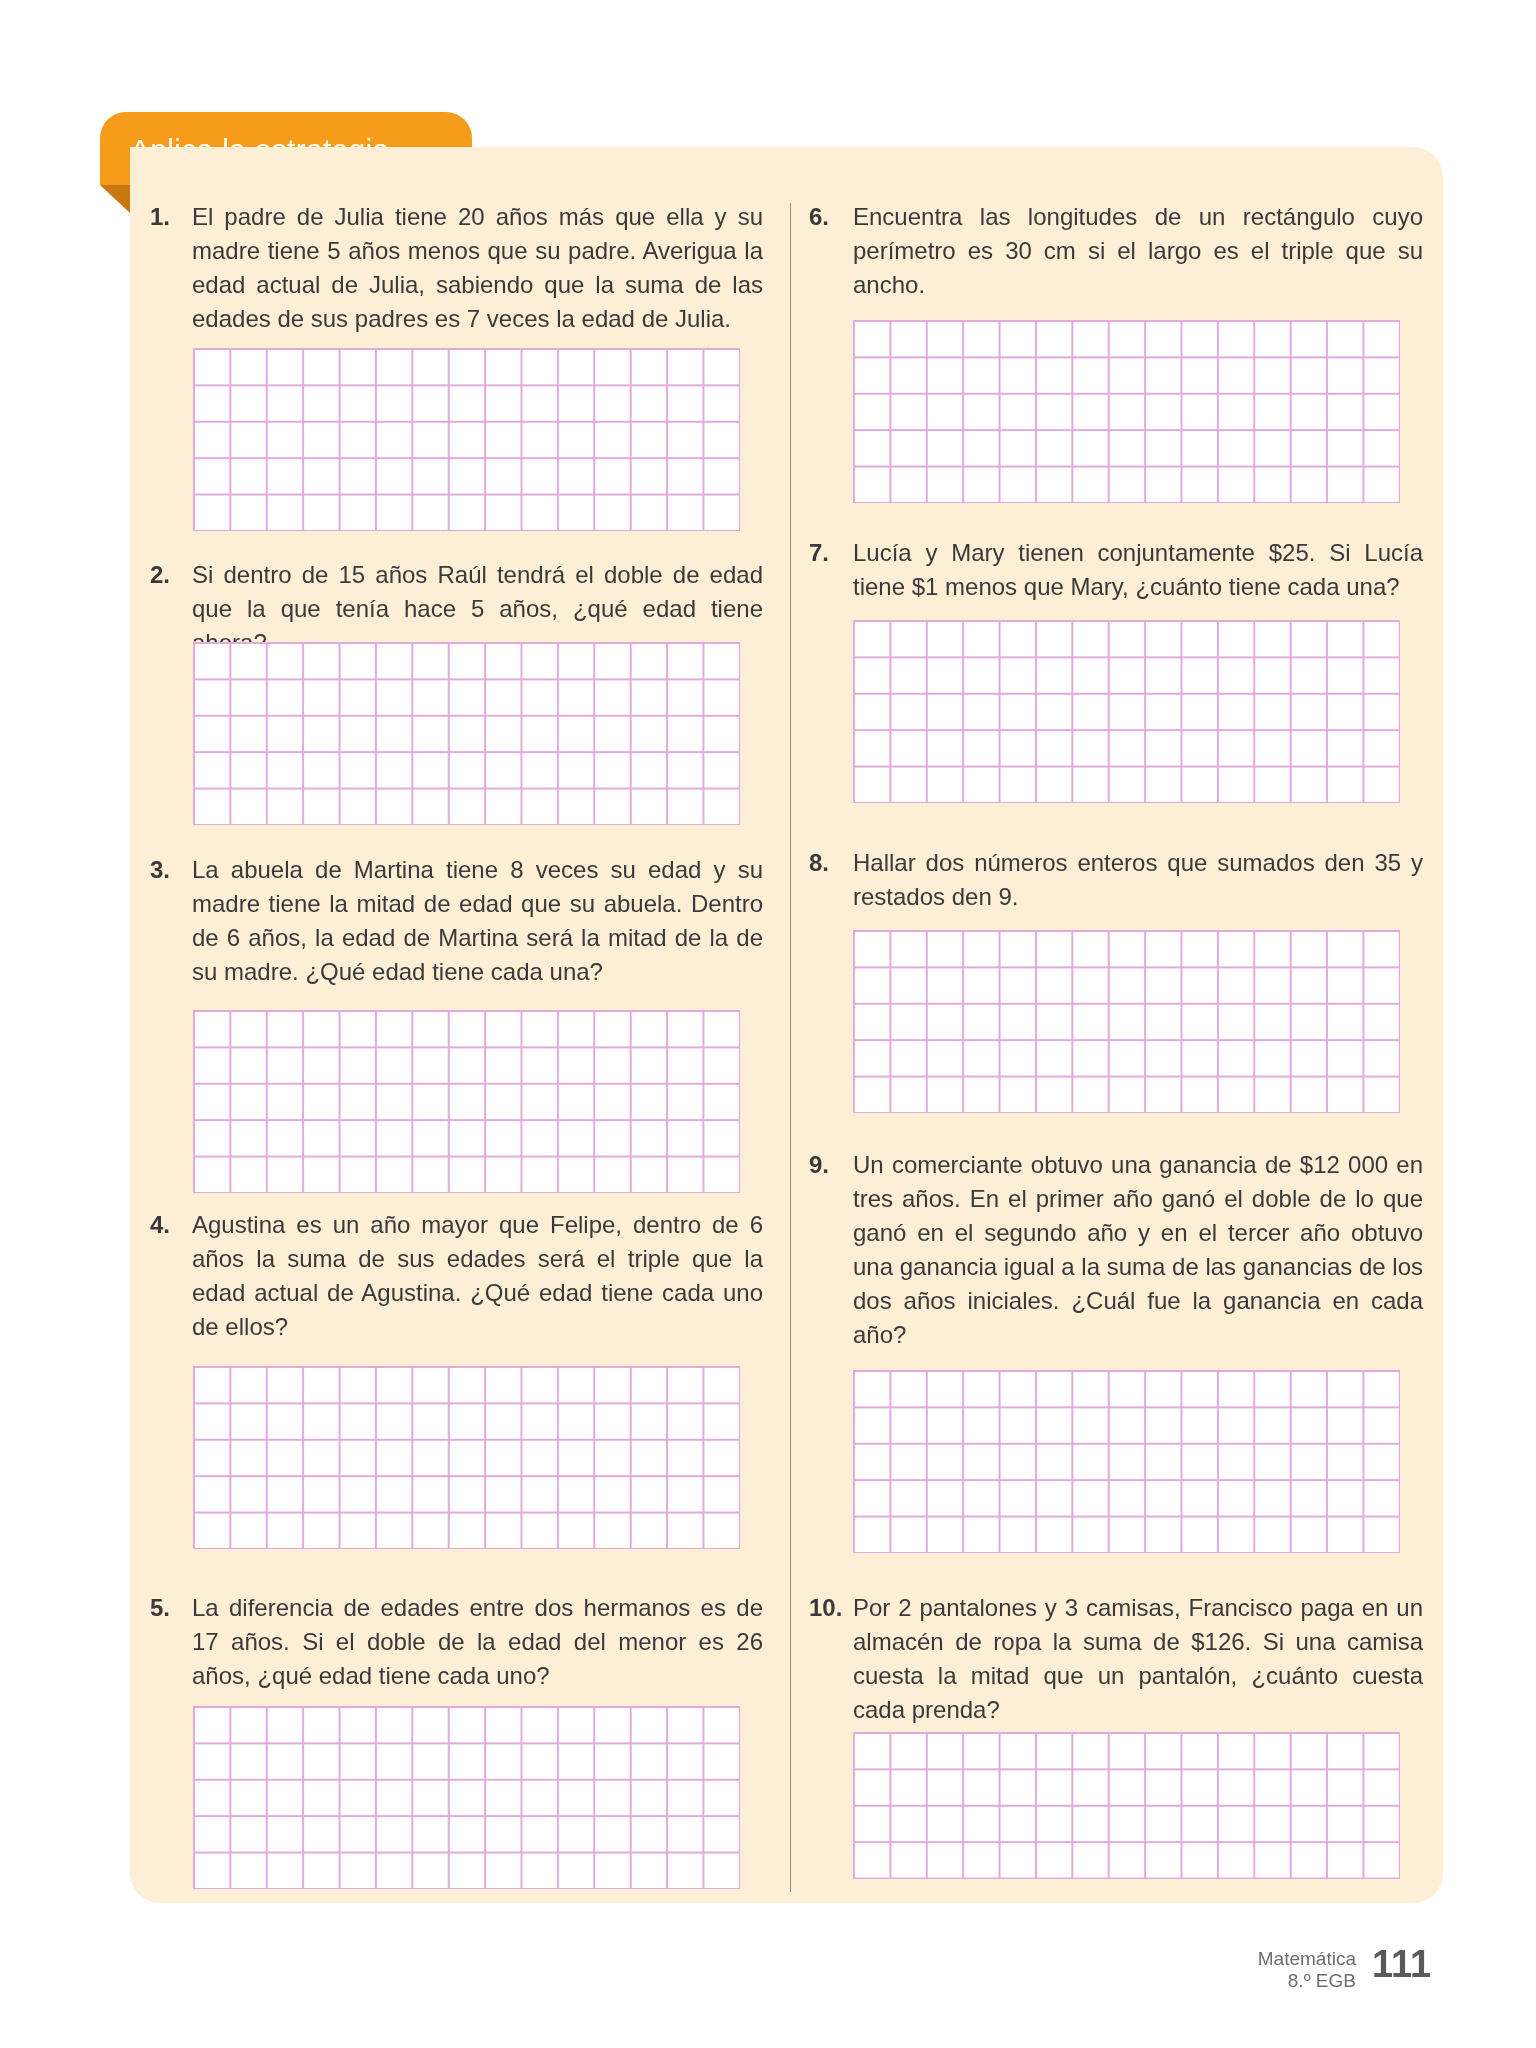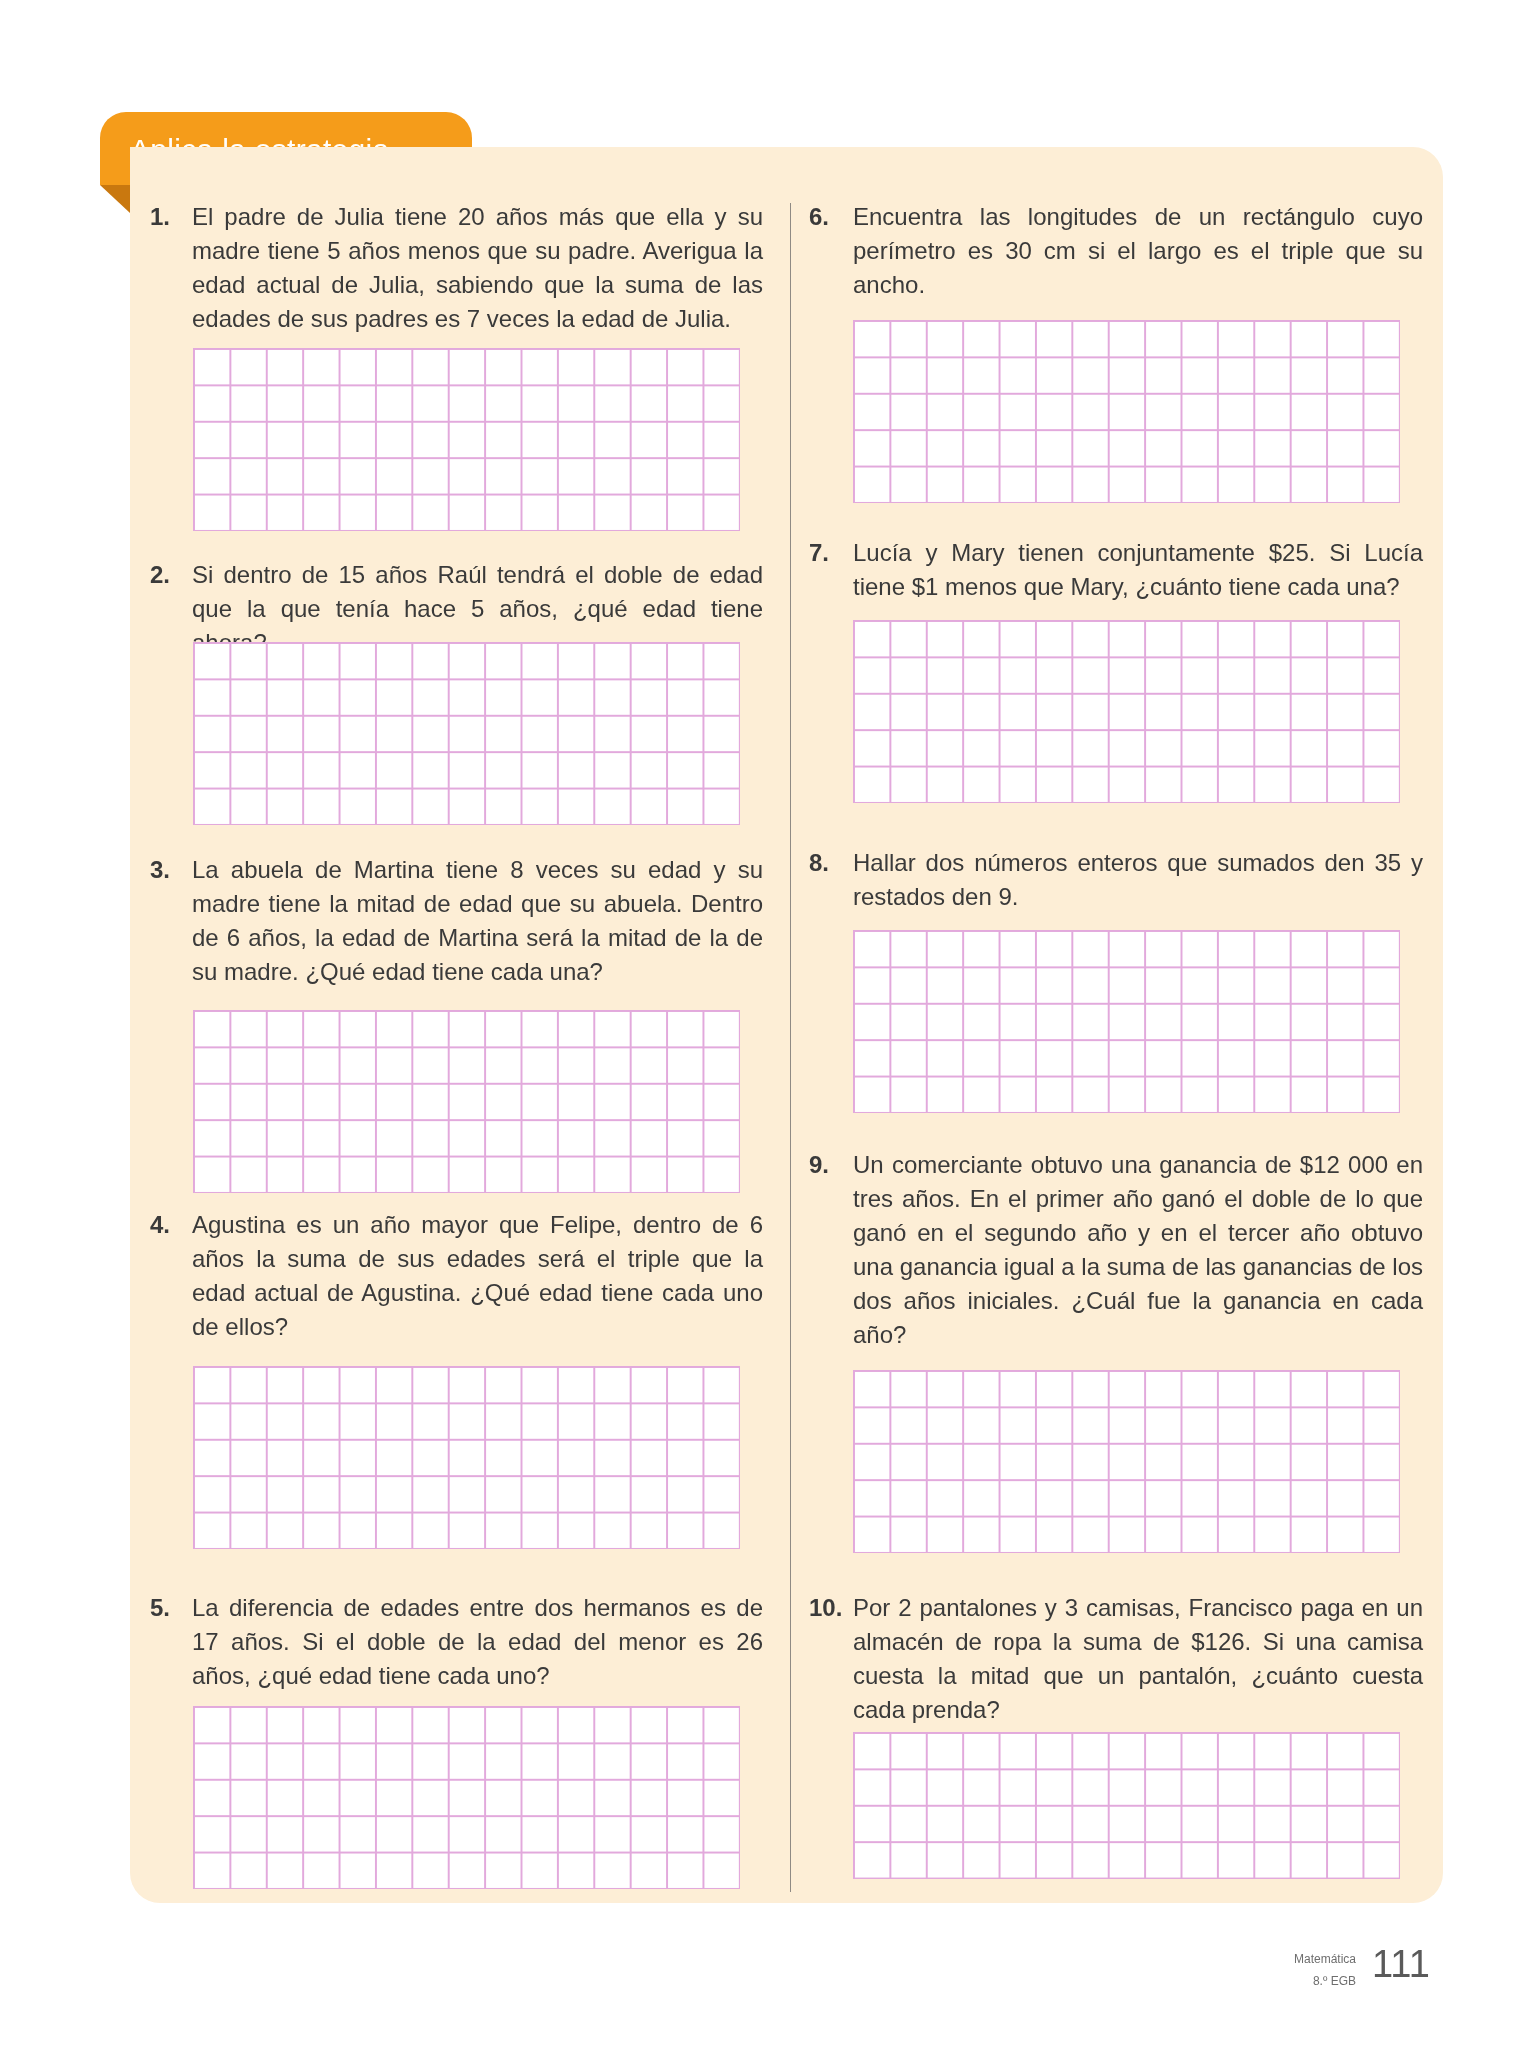--- a/index.html
+++ b/index.html
@@ -45,24 +45,24 @@
       linear-gradient(to right, #e2a9dc 1.5px, transparent 1.5px),
       linear-gradient(to bottom, #e2a9dc 1.5px, transparent 1.5px);
     background-size: 36.4px 36.4px;
     border-right: 1.5px solid #e2a9dc; border-bottom: 1.5px solid #e2a9dc;
     box-sizing: content-box;
   }
   .grid.left { left: 193px; }
   .grid.right { left: 853px; }
   .footer-subject {
     position: absolute; right: 180px; top: 1948px; text-align: right;
-    font-size: 12px; line-height: 22px; color: #6e6e6e;
+    font-size: 19px; line-height: 22px; color: #6e6e6e;
   }
   .footer-page {
-    position: absolute; left: 1372px; top: 1942px; font-size: 38px; font-weight: normal;
+    position: absolute; left: 1372px; top: 1942px; font-size: 38px; font-weight: bold;
     color: #5a5a5a; line-height: 44px;
   }
 </style>
 </head>
 <body>
 
 <div class="tab">
   <span>Aplica la estrategia</span>
 </div>
 <div class="fold"></div>

